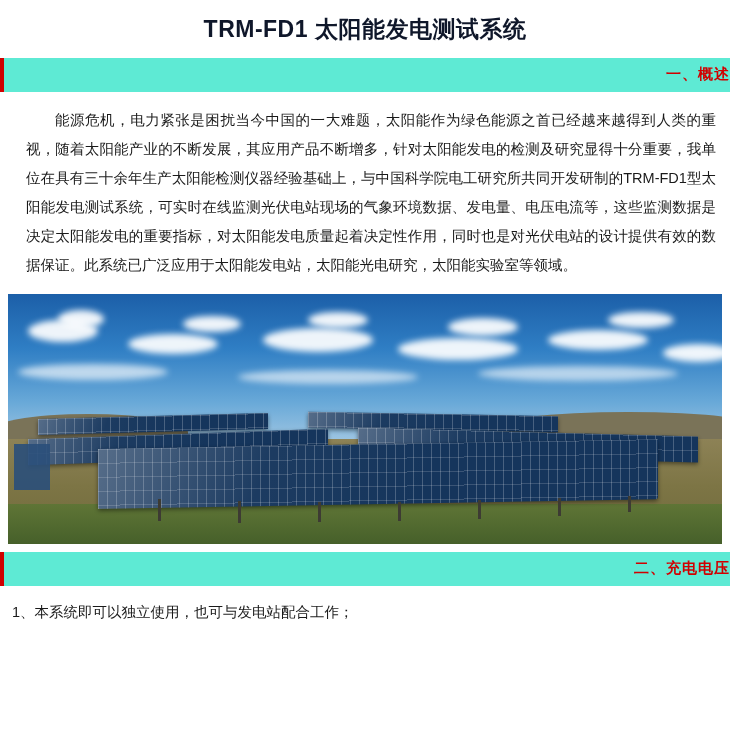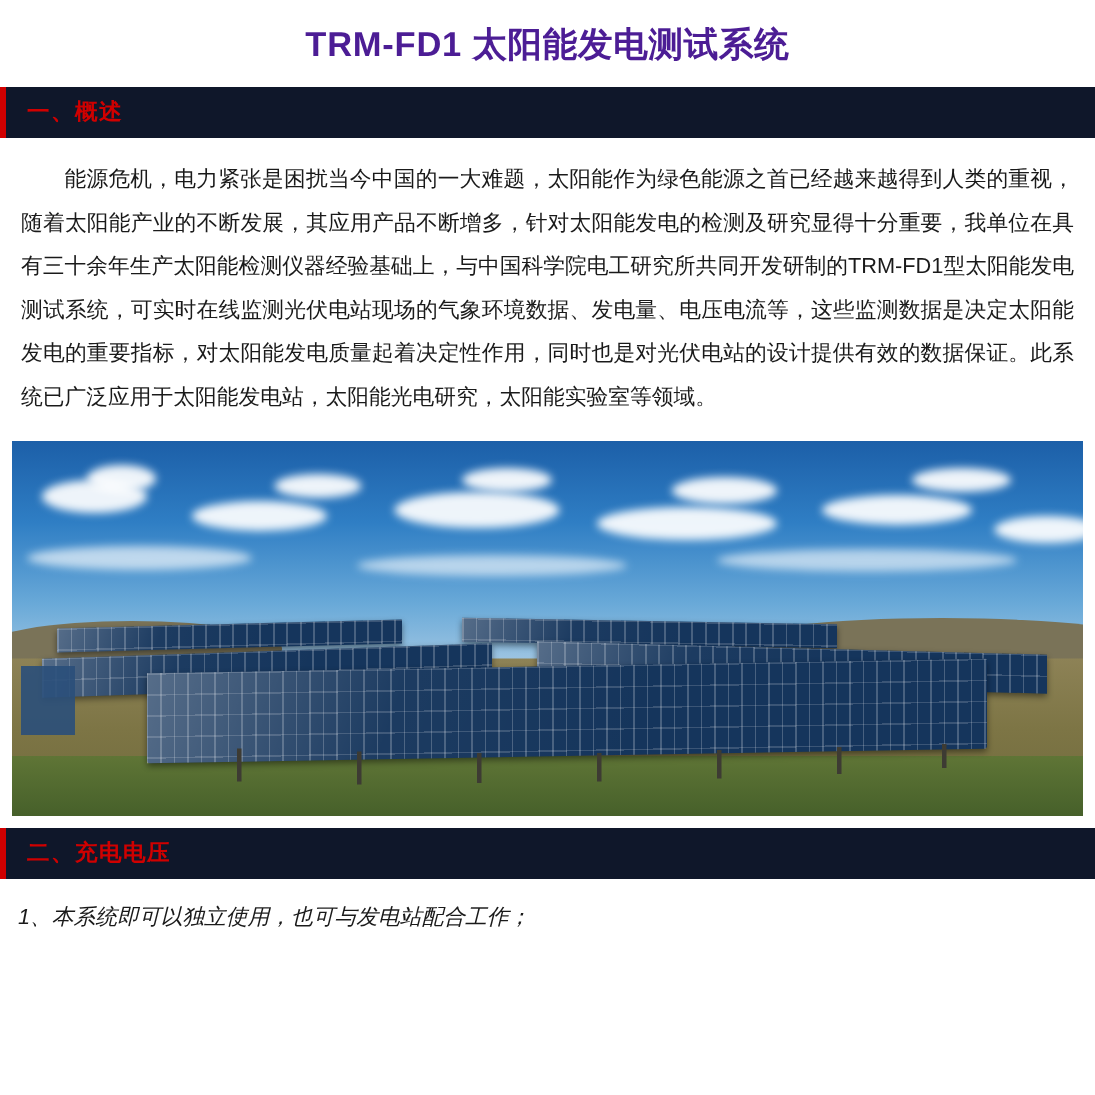--- a/index.html
+++ b/index.html
@@ -16,52 +16,54 @@
   .page {
     width: 730px;
     height: 730px;
     position: relative;
     background: #ffffff;
     box-sizing: border-box;
   }
   
   .doc-title {
     text-align: center;
-    color: #4c1d95;
+    color: #0f172a;
     font-size: 23px;
     font-weight: bold;
     letter-spacing: 0.5px;
     padding: 16px 0 14px 0;
     line-height: 1.2;
   }
   
   .section-bar {
-    background: #0f172a;
+    background: #5eead4;
     border-left: 4px solid #d00000;
     height: 34px;
     display: flex;
     align-items: center;
     box-sizing: border-box;
+    justify-content: flex-end;
   }
   .section-bar .section-title {
     color: #d00000;
     font-size: 15px;
     font-weight: bold;
     padding-left: 14px;
     letter-spacing: 1px;
   }
   
   .body-text {
     padding: 14px 14px 10px 14px;
     font-size: 14.5px;
     color: #1a1a1a;
     line-height: 2.0;
     text-align: justify;
     text-justify: inter-ideograph;
     text-indent: 2em;
+    margin-left: 12px;
   }
   
   .photo-wrap {
     padding: 4px 8px 0 8px;
   }
   .photo {
     width: 714px;
     height: 250px;
     position: relative;
     overflow: hidden;
@@ -140,21 +142,20 @@
     position: absolute;
     background: #3d3b33;
     width: 3px;
   }
   
   .feature-list {
     padding: 12px 12px 0 12px;
     font-size: 14.5px;
     color: #1a1a1a;
     line-height: 2.0;
-    font-style: italic;
   }
   .feature-item {
     text-align: justify;
     text-justify: inter-ideograph;
     margin-bottom: 6px;
   }
 </style>
 </head>
 <body>
 

